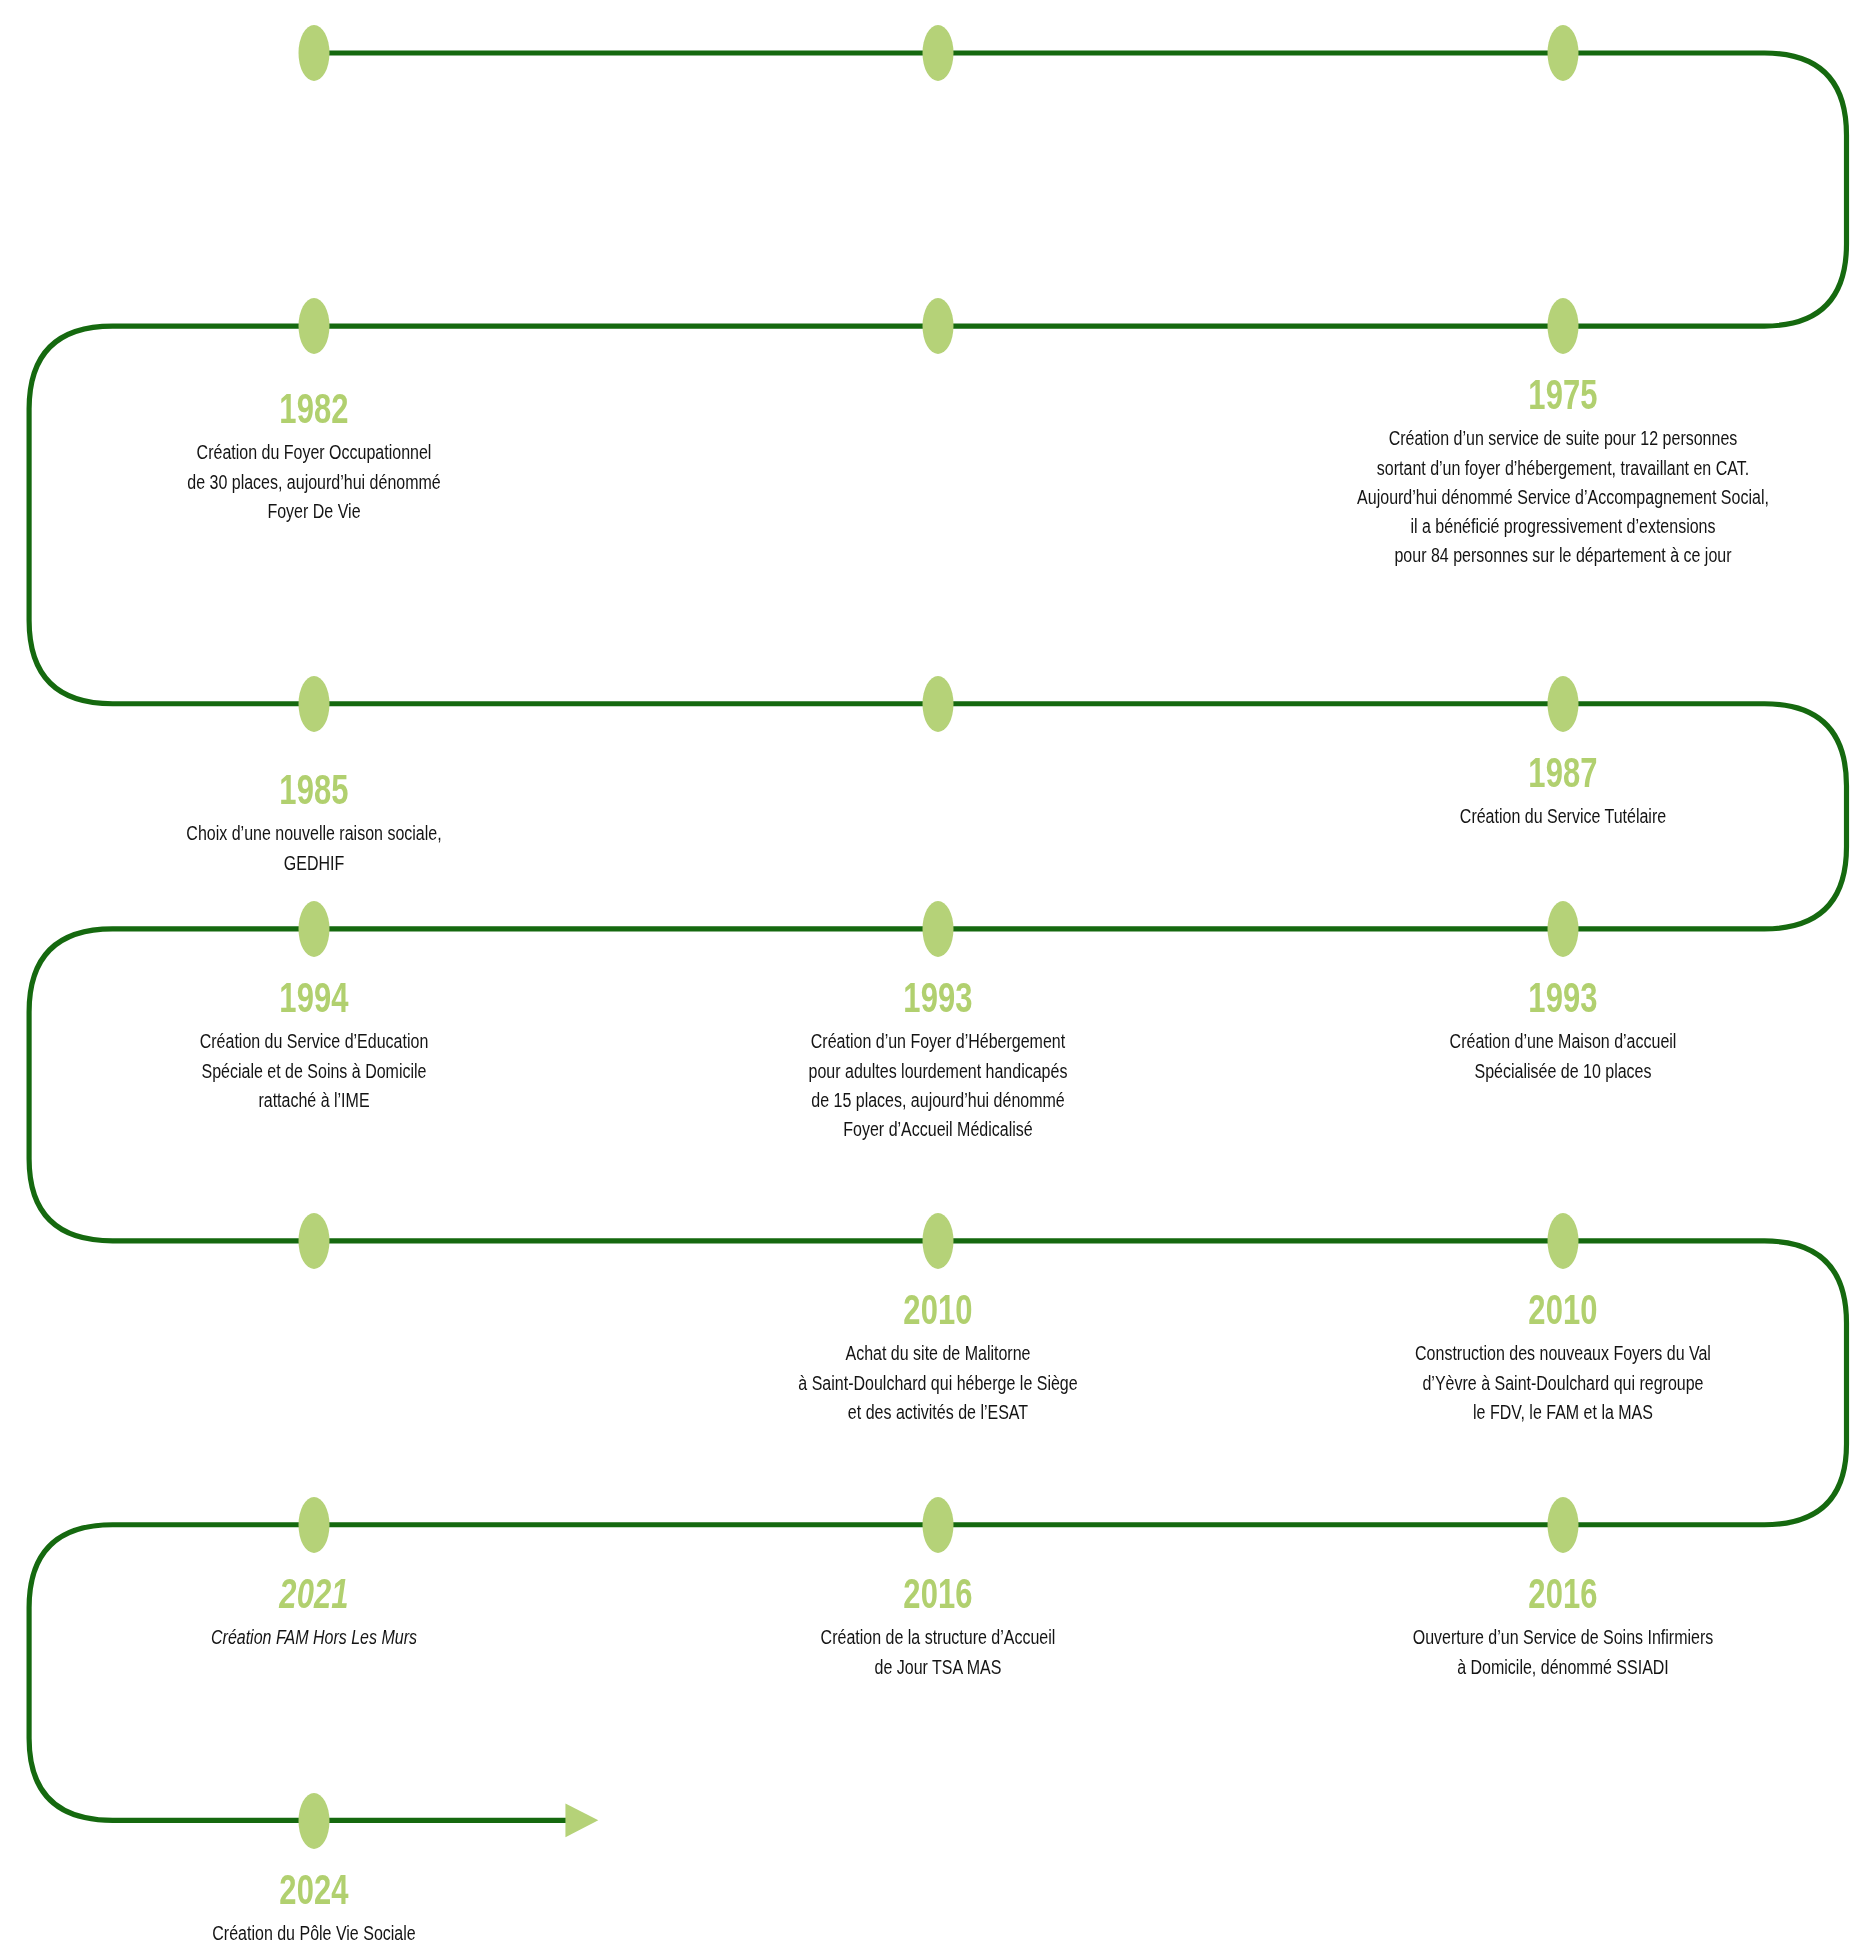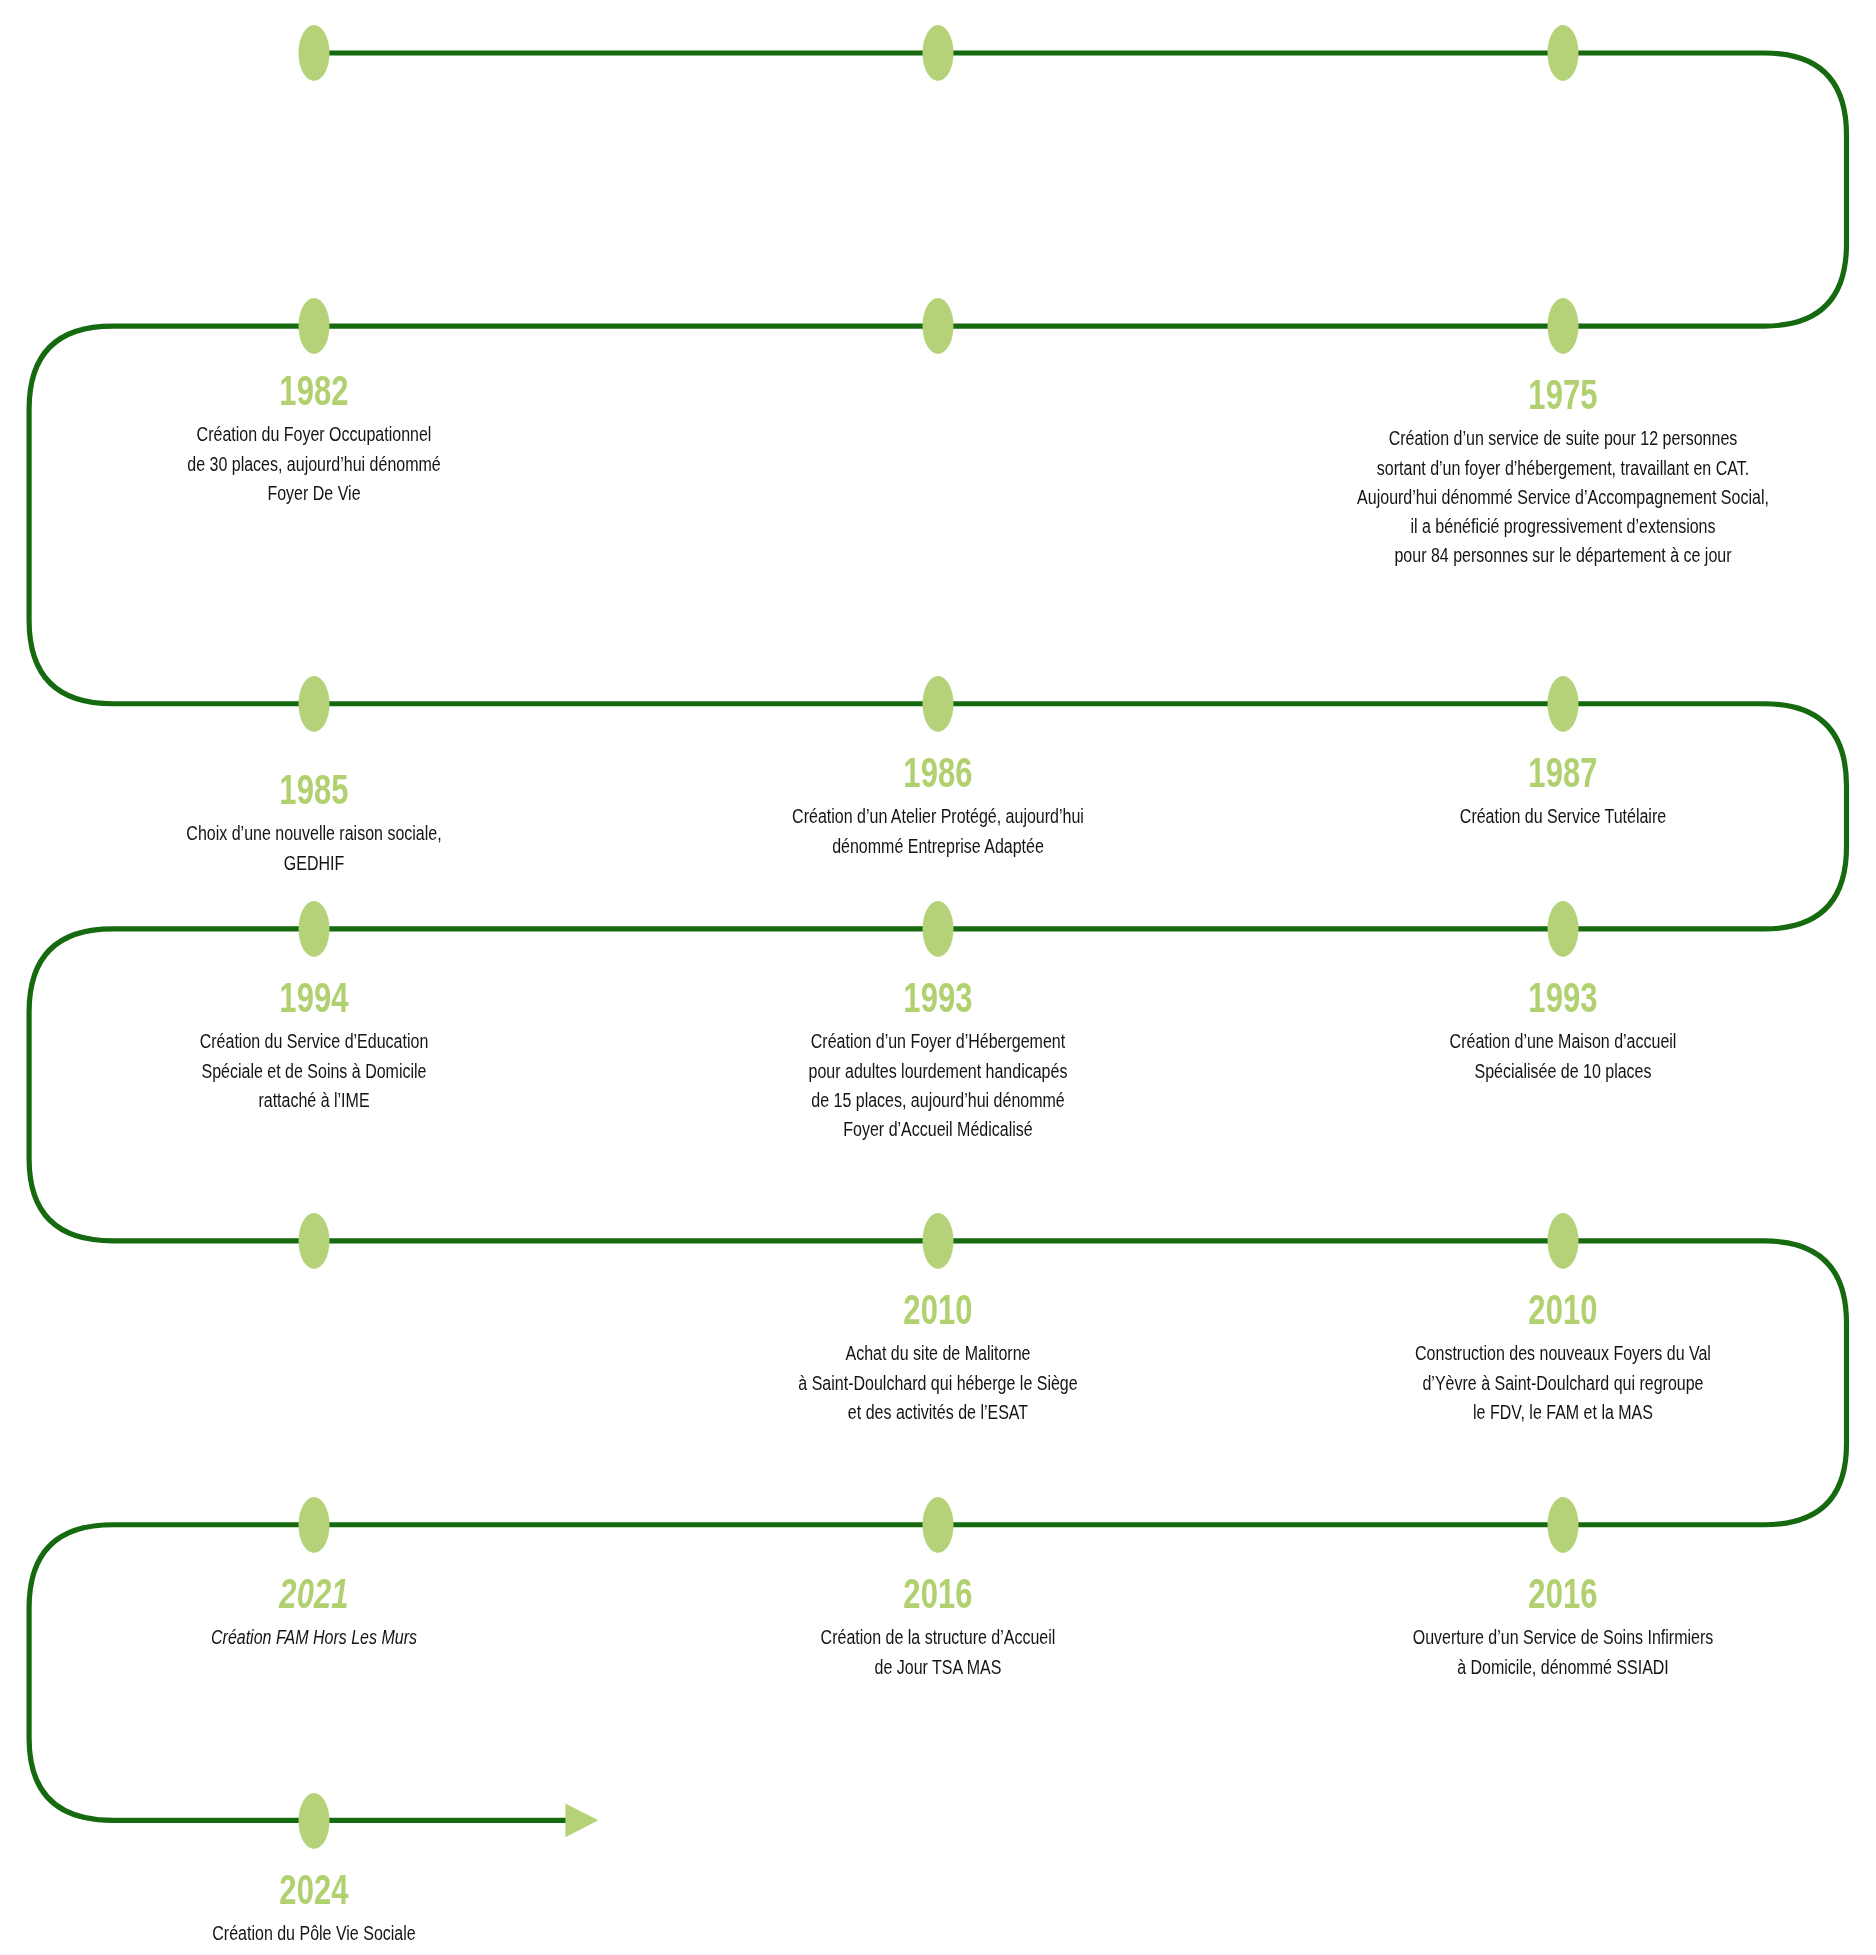--- a/index.html
+++ b/index.html
@@ -90,21 +90,21 @@
 
   <div class="node-dot" style="left: 314px; top: 1525px; background: rgb(181, 210, 120);"></div>
   <div class="node-dot" style="left: 938px; top: 1525px; background: rgb(181, 210, 120);"></div>
   <div class="node-dot" style="left: 1563px; top: 1525px; background: rgb(181, 210, 120);"></div>
 
   <div class="node-dot" style="left: 314px; top: 1821px; background: rgb(181, 210, 120);"></div>
 
 
 
 
-  <div class="event" style="left:314px;top:369px;width:554px;">
+  <div class="event" style="left:314px;top:387px;width:554px;">
     <div class="event-year" style="color: rgb(177, 208, 111);">1982</div>
     <div class="event-desc" style="color: rgb(20, 20, 20);">Création du Foyer Occupationnel
 de 30 places, aujourd’hui dénommé
 Foyer De Vie</div>
   </div>
 
 
   <div class="event" style="left:1563px;top:373px;width:666px;">
     <div class="event-year" style="color: rgb(177, 208, 111);">1975</div>
     <div class="event-desc" style="color: rgb(20, 20, 20);">Création d’un service de suite pour 12 personnes
@@ -113,25 +113,20 @@
 il a bénéficié progressivement d’extensions
 pour 84 personnes sur le département à ce jour</div>
   </div>
 
   <div class="event" style="left:314px;top:751px;width:554px;margin-top:17px;">
     <div class="event-year" style="color: rgb(177, 208, 111);">1985</div>
     <div class="event-desc" style="color: rgb(20, 20, 20);">Choix d’une nouvelle raison sociale,
 GEDHIF</div>
   </div>
 
-  <div class="event" style="left:938px;top:751px;width:591px;">
-    <div class="event-year" style="color: rgb(177, 208, 111);">1986</div>
-    <div class="event-desc" style="color: rgb(20, 20, 20);">Création d’un Atelier Protégé, aujourd’hui
-dénommé Entreprise Adaptée</div>
-  </div>
 
   <div class="event" style="left:1563px;top:751px;width:582px;">
     <div class="event-year" style="color: rgb(177, 208, 111);">1987</div>
     <div class="event-desc" style="color: rgb(20, 20, 20);">Création du Service Tutélaire</div>
   </div>
 
   <div class="event" style="left:314px;top:976px;width:554px;">
     <div class="event-year" style="color: rgb(177, 208, 111);">1994</div>
     <div class="event-desc" style="color: rgb(20, 20, 20);">Création du Service d’Education
 Spéciale et de Soins à Domicile

